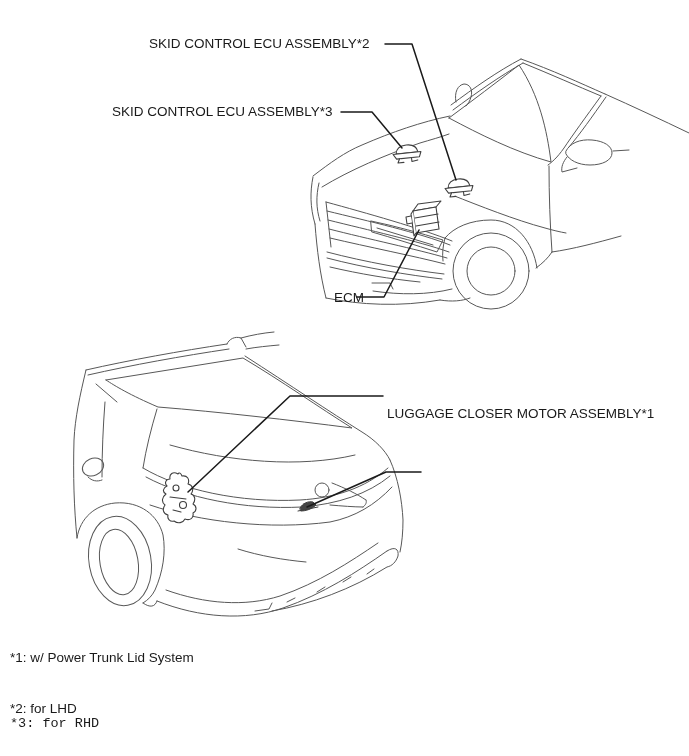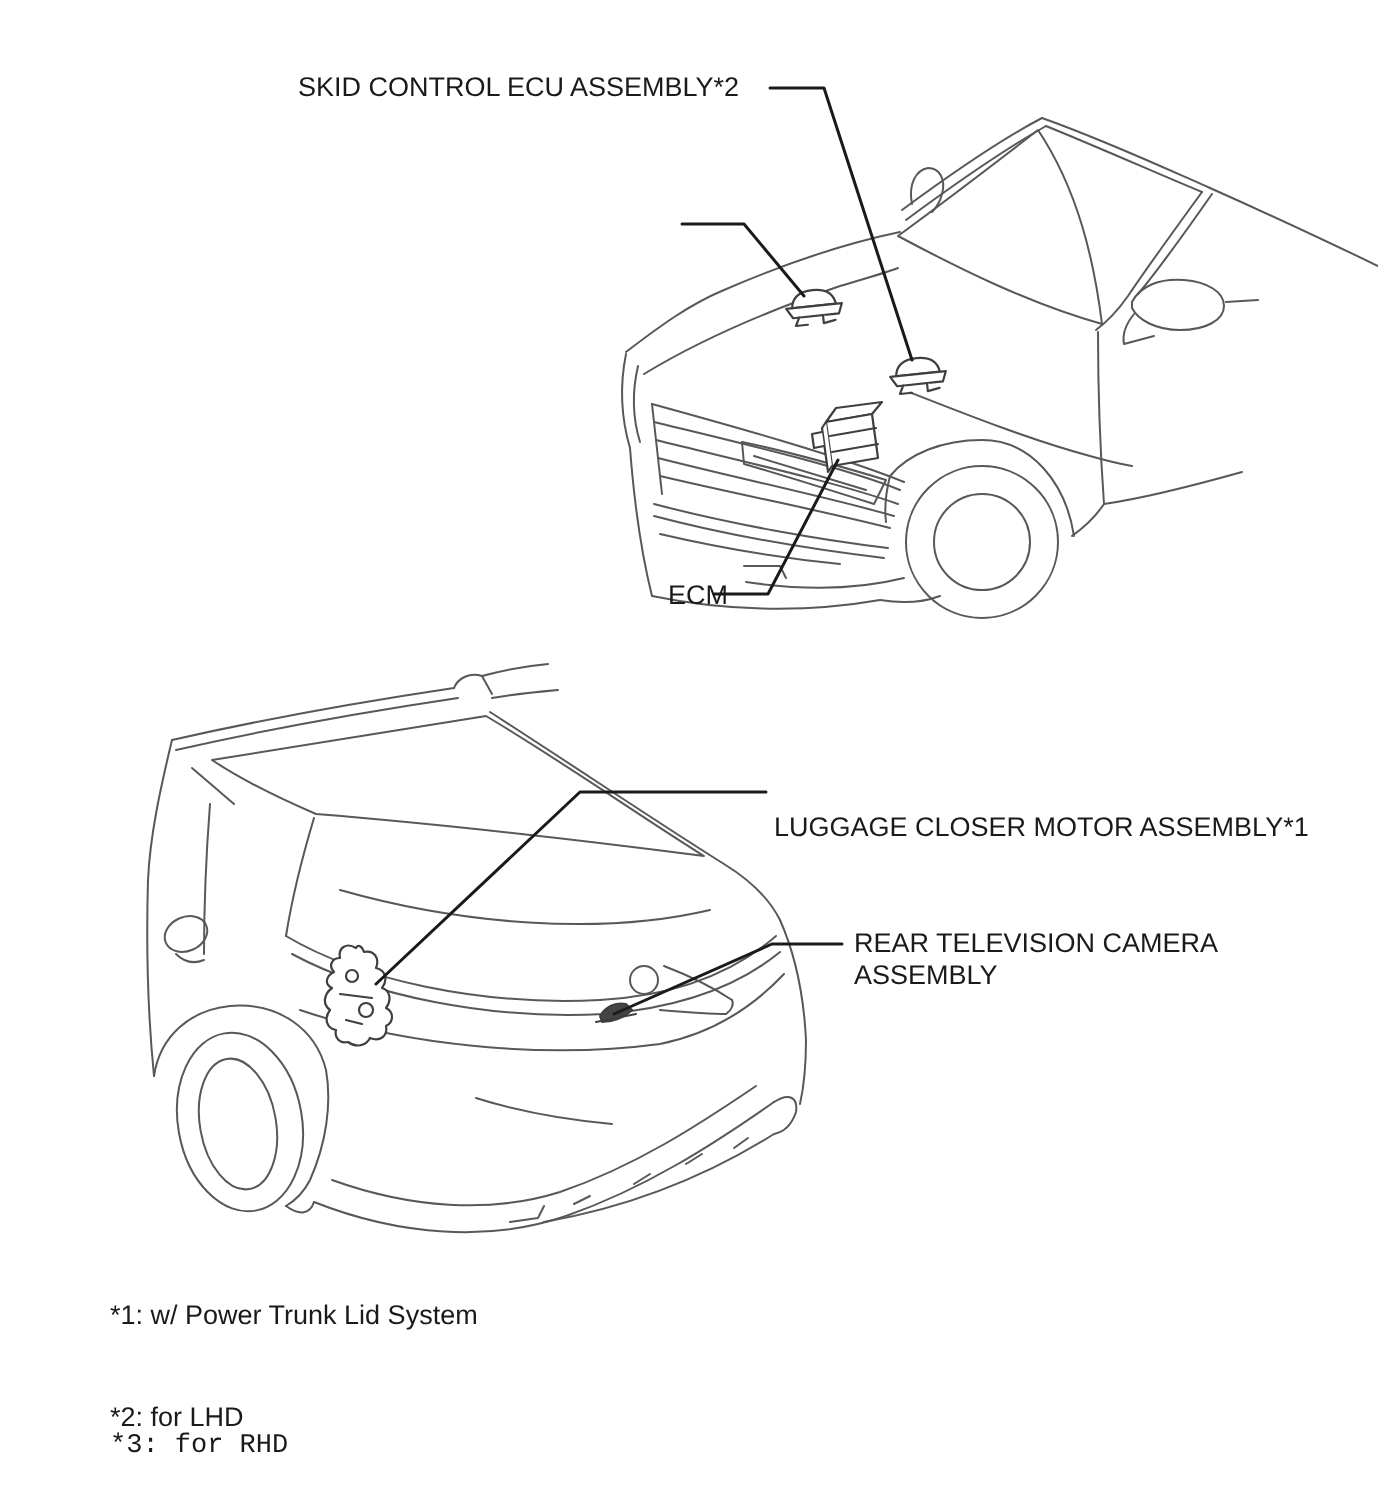--- a/index.html
+++ b/index.html
@@ -17,21 +17,21 @@
     line-height:16px;
     color:#1a1a1a;
     white-space:nowrap;
     letter-spacing:0;
   }
   .lbl-skid2{left:149px;top:36px;}
   .lbl-skid3{left:112px;top:104px;}
   .lbl-ecm{left:334px;top:290px;}
   .lbl-luggage{left:387px;top:406px;}
   .lbl-camera{left:427px;top:464px;white-space:normal;width:220px;}
-  .footnote{position:absolute;left:10px;font-size:13.5px;color:#1a1a1a;white-space:nowrap;margin-left:45px;}
+  .footnote{position:absolute;left:10px;font-size:13.5px;color:#1a1a1a;white-space:nowrap;}
   .fn1{top:650px;}
   .fn2{top:701px;text-align:right;}
   .fn3{top:716px;font-family:Liberation Mono, monospace;}
 </style>
 </head>
 <body>
 
 <div class="stage">
 
   <svg class="artwork" width="689" height="756" viewBox="0 0 689 756" fill="none" stroke-linecap="round" stroke-linejoin="round">
@@ -181,27 +181,24 @@
       <path d="M385,44 L412,44 L456,180"></path>
       <path d="M341,112 L372,112 L402,148"></path>
       <path d="M357,297 L384,297 L419,230"></path>
       <path d="M383,396 L290,396 L188,492"></path>
       <path d="M421,472 L386,472 L307,507"></path>
     </g>
   </svg>
 
   <div class="lbl lbl-skid2">SKID CONTROL ECU ASSEMBLY*2</div>
 
+  <div class="lbl lbl-skid3">SKID CONTROL ECU ASSEMBLY*3</div>
 
   <div class="lbl lbl-ecm">ECM</div>
 
   <div class="lbl lbl-luggage">LUGGAGE CLOSER MOTOR ASSEMBLY*1</div>
 
-  <div class="lbl lbl-camera">
-    <div>REAR TELEVISION CAMERA</div>
-    <div>ASSEMBLY</div>
-  </div>
 
   <div class="footnote fn1">*1: w/ Power Trunk Lid System</div>
   <div class="footnote fn2">*2: for LHD</div>
   <div class="footnote fn3">*3: for RHD</div>
 
 </div>
 
 </body></html>

